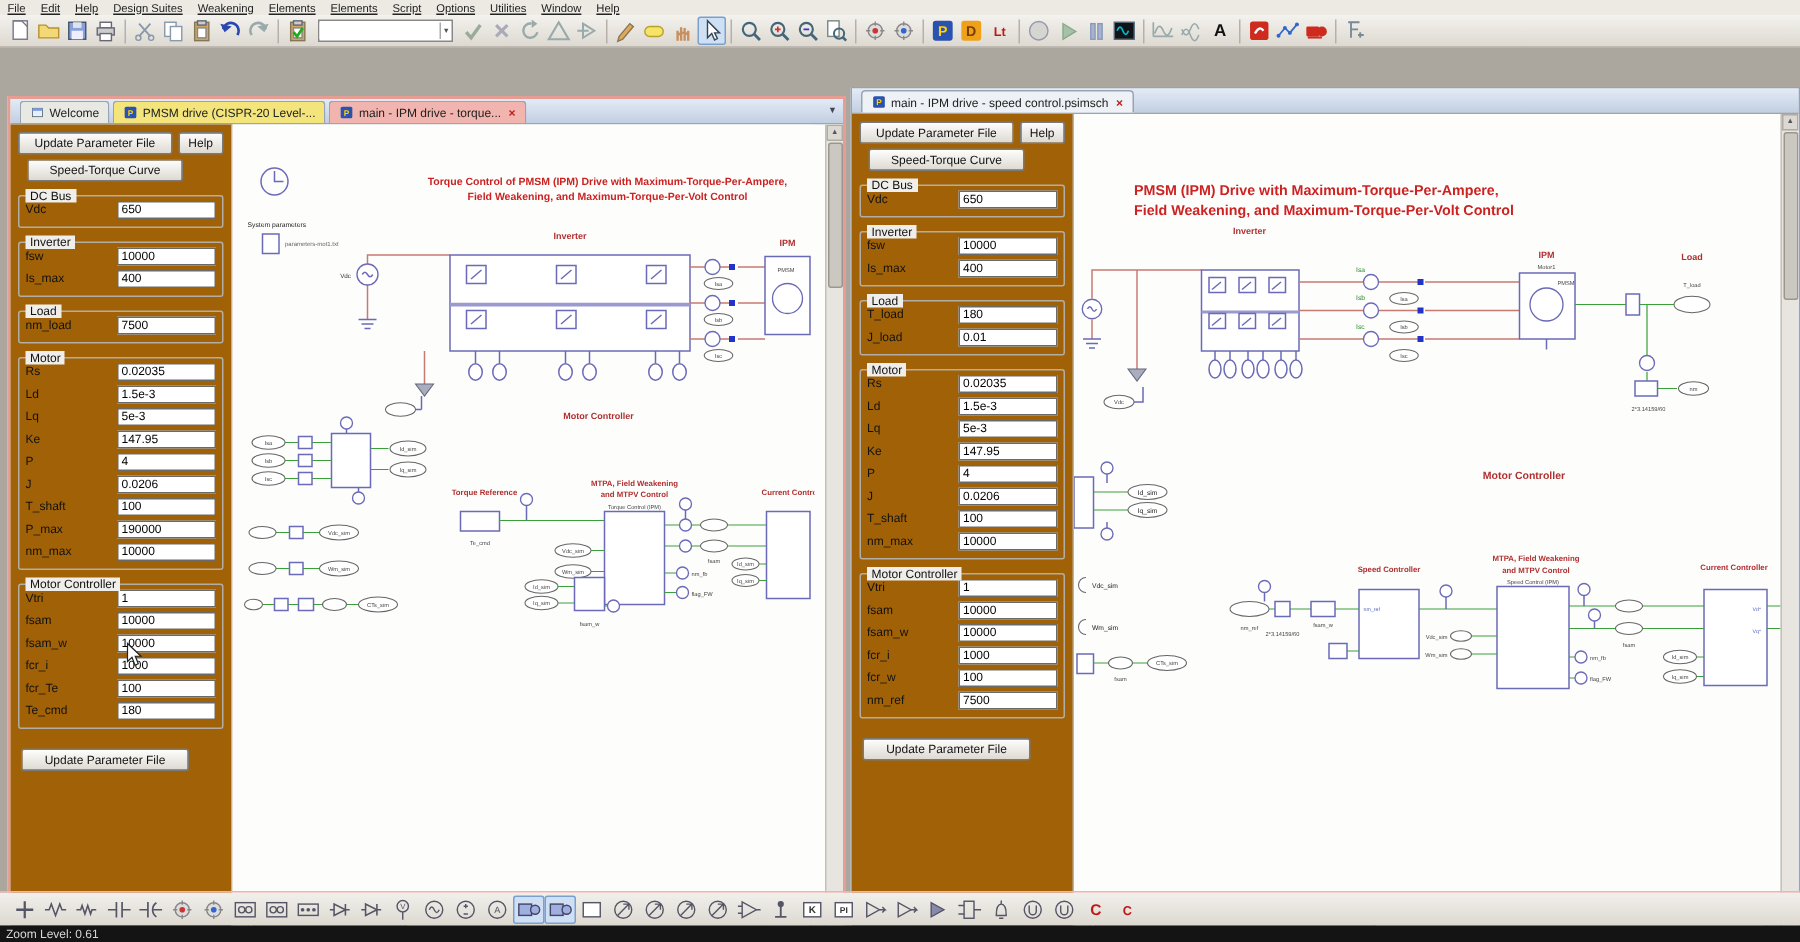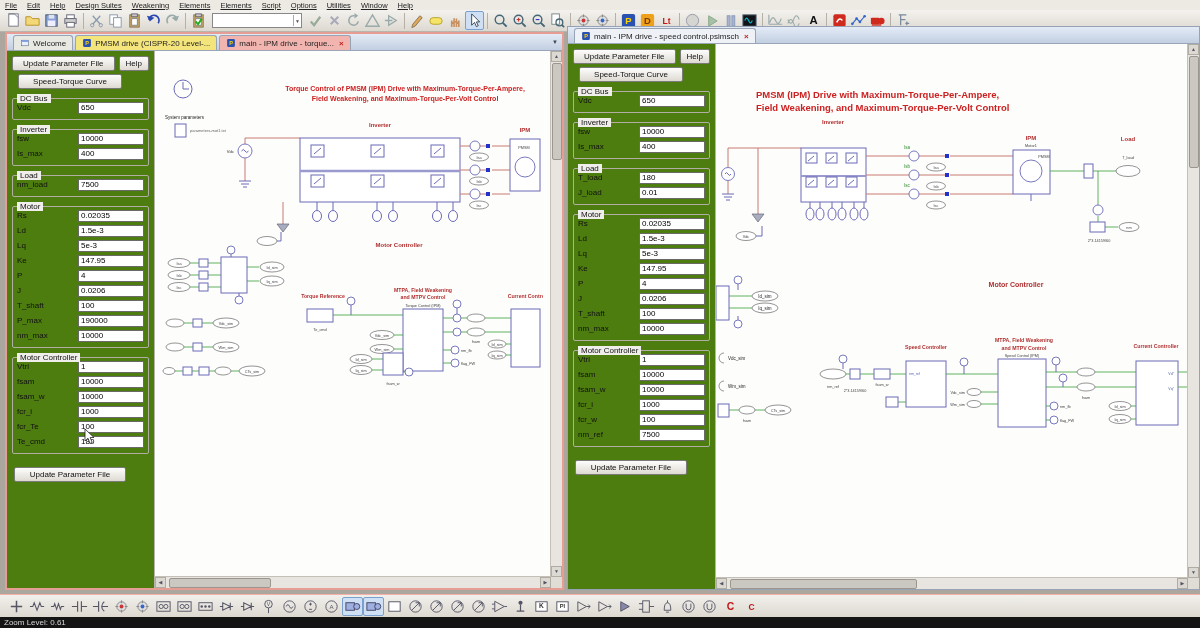--- a/index.html
+++ b/index.html
@@ -15,33 +15,33 @@
   .tbtn{width:19px;height:19px;display:flex;align-items:center;justify-content:center;flex:0 0 auto;}
   .tbtn svg{width:17px;height:17px;}
   .tbtn.sel{background:#cfe0f5;border:1px solid #7aa0d0;border-radius:2px;box-sizing:border-box;}
   .tsep{width:1px;height:16px;background:#b5b1a9;margin:0 3px;flex:0 0 auto;}
   .tcombo{width:88px;height:13px;background:#fff;border:1px solid #888;margin:0 4px;
           display:flex;align-items:center;flex:0 0 auto;}
   .tcombo input{border:none;outline:none;width:76px;height:11px;font-size:8px;padding:0 2px;}
   .tcombo .dd{width:9px;height:11px;border-left:1px solid #aaa;font-size:5px;color:#555;
               display:flex;align-items:center;justify-content:center;}
   
-  .win{position:absolute;background:#f0eeeb;box-sizing:border-box;}
+  .win{position:absolute;background:#f0eeeb;box-sizing:border-box;margin-top:32px;}
   #win-left{left:5px;top:32px;width:559px;height:558px;border:2px solid #e59d94;}
   #win-right{left:567px;top:26px;width:633px;height:564px;border:1px solid #98a2b6;}
   .tabstrip{height:16px;background:linear-gradient(#e3ebf6,#c2cfe2);border-bottom:1px solid #9aa6b8;
             display:flex;align-items:flex-end;padding-left:6px;position:relative;}
   .tab{height:14px;display:flex;align-items:center;gap:3px;padding:0 6px;font-size:8px;color:#222;
        border:1px solid #98a4b4;border-bottom:none;border-radius:3px 3px 0 0;margin-right:2px;white-space:nowrap;}
   .tab svg{width:10px;height:10px;}
   .tab .cx{color:#c02020;font-weight:bold;font-size:8px;margin-left:2px;}
   .tab-overflow{margin-left:auto;margin-right:4px;font-size:6px;color:#445;align-self:center;}
   .wincontent{position:absolute;top:17px;left:0;right:0;bottom:0;display:flex;}
   
-  .ppanel{width:148px;flex:0 0 148px;background:#4d7c0f;border-right:1px solid #b8b4ac;
+  .ppanel{width:148px;flex:0 0 148px;background:#a16207;border-right:1px solid #b8b4ac;
           padding:5px 5px 0 5px;box-sizing:border-box;font-size:8px;color:#111;position:relative;}
   .btnrow{display:flex;gap:4px;margin-bottom:3px;}
   .pbtn{border:1px solid #7a7a78;background:linear-gradient(#fdfdfc,#dedad2);font-size:8px;
         height:15px;line-height:13px;padding:0 6px;border-radius:2px;color:#111;
         font-family:"Liberation Sans",sans-serif;}
   .pgroup{border:1px solid #b2aea6;border-radius:2px;margin-top:9px;padding:1px 4px 4px 4px;position:relative;}
   .pgroup-title{position:absolute;top:-5px;left:4px;background:#f0eeeb;padding:0 3px;font-size:8px;}
   .prow{display:flex;align-items:center;height:15px;}
   .prow .lbl{flex:1;}
   .prow input{width:60px;height:10px;font-size:8px;border:1px solid #6a6a68;background:#fff;

